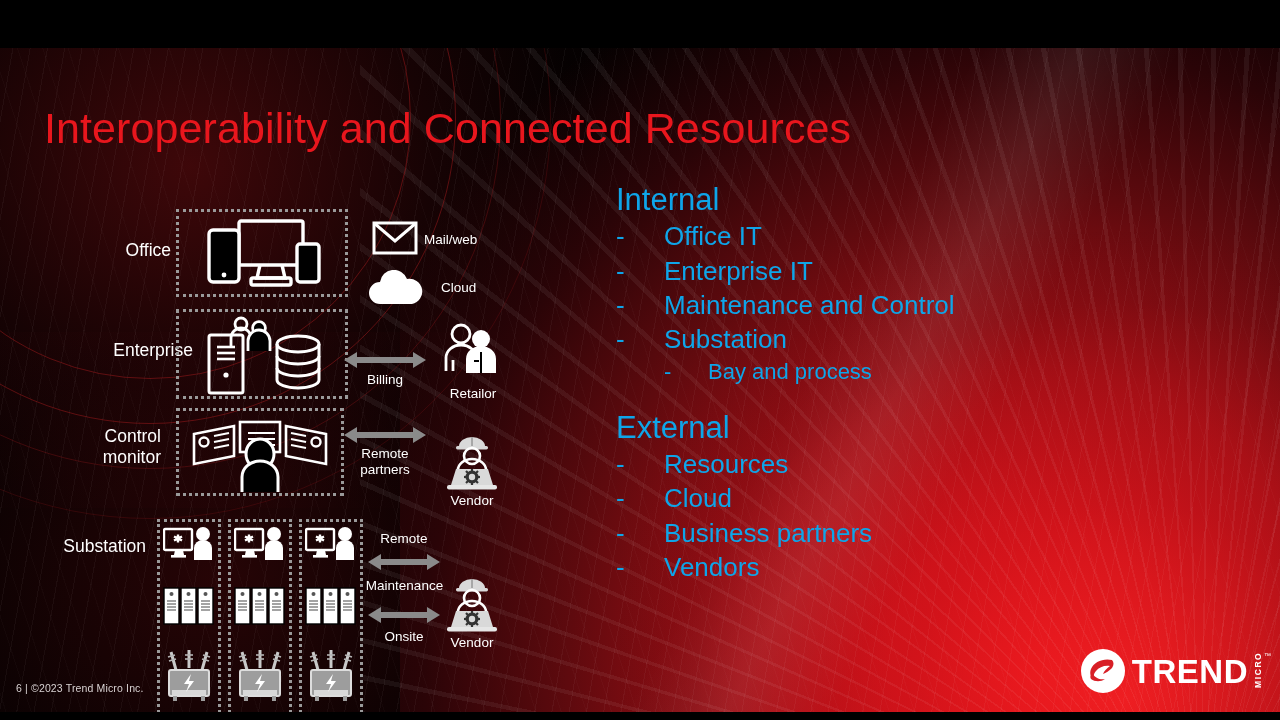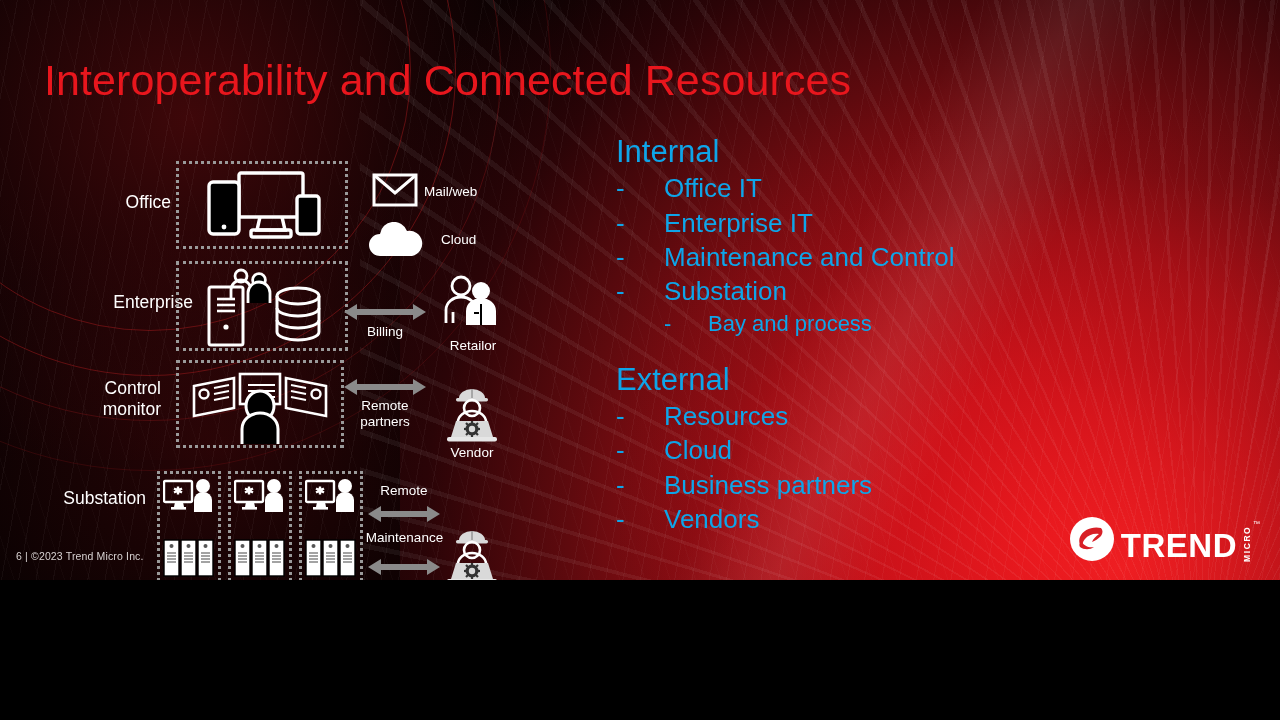--- a/index.html
+++ b/index.html
@@ -1,18 +1,18 @@
 <!DOCTYPE html>
 <html><head>
 <meta charset="utf-8">
 <style>
   html,body{margin:0;padding:0;background:#000;}
   body{width:1280px;height:720px;overflow:hidden;font-family:"Liberation Sans",sans-serif;}
 
-  #slide{position:relative;width:1280px;height:580px;overflow:hidden;background:#030101;}
+  #slide{position:relative;width:1280px;height:664px;overflow:hidden;background:#030101;margin-top:48px;}
 
   
   .bg-base{position:absolute;inset:0;background:#040101;}
   .bg-glow-right{position:absolute;right:-140px;bottom:-210px;width:1020px;height:900px;
      background:radial-gradient(ellipse at 62% 72%, #e8121a 0%, #d3121a 16%, #a50f16 33%, #5e0a0e 52%, #2a0407 68%, rgba(6,1,2,0) 84%);}
   .bg-glow-right2{position:absolute;right:-60px;bottom:-120px;width:720px;height:600px;
      background:radial-gradient(ellipse at 70% 78%, rgba(255,40,40,.55) 0%, rgba(200,20,26,.35) 30%, rgba(90,8,12,.12) 60%, rgba(0,0,0,0) 80%);}
   .bg-glow-topleft{position:absolute;left:-260px;top:-300px;width:900px;height:760px;
      background:radial-gradient(ellipse at 50% 55%, rgba(120,14,18,.50) 0%, rgba(70,8,12,.28) 38%, rgba(20,2,4,.10) 62%, rgba(0,0,0,0) 80%);}
   .bg-glow-bottomleft{position:absolute;left:-200px;bottom:-240px;width:760px;height:620px;
@@ -55,21 +55,21 @@
   .b-head{font-size:31px;line-height:1.14;margin:0 0 2px 0;}
   .b-row{display:flex;align-items:flex-start;font-size:26px;line-height:1.32;}
   .b-dash{width:48px;flex:0 0 48px;}
   .b-row.sub{font-size:22px;padding-left:48px;}
   .b-row.sub .b-dash{width:44px;flex:0 0 44px;}
   .gap{height:24px;}
 
   
   .footer{position:absolute;left:16px;bottom:18px;color:#d8d2d2;font-size:10.5px;letter-spacing:.15px;}
 
-  .logo{position:absolute;right:20px;bottom:18px;display:flex;align-items:flex-end;height:46px;}
+  .logo{position:absolute;right:9px;bottom:18px;display:flex;align-items:center;height:46px;}
   .logo-mark{width:46px;height:46px;flex:0 0 46px;}
   .logo-word{color:#fff;font-size:33px;font-weight:bold;letter-spacing:.5px;line-height:1;margin-left:6px;}
   .logo-micro{margin-left:5px;color:#fff;font-size:8.5px;font-weight:bold;letter-spacing:1.6px;
      writing-mode:vertical-rl;transform:rotate(180deg);height:34px;display:flex;align-items:center;}
   .logo-tm{color:#fff;font-size:7px;align-self:flex-start;margin-top:4px;margin-left:1px;}
 </style>
 </head>
 <body>
 
 <div id="slide">

